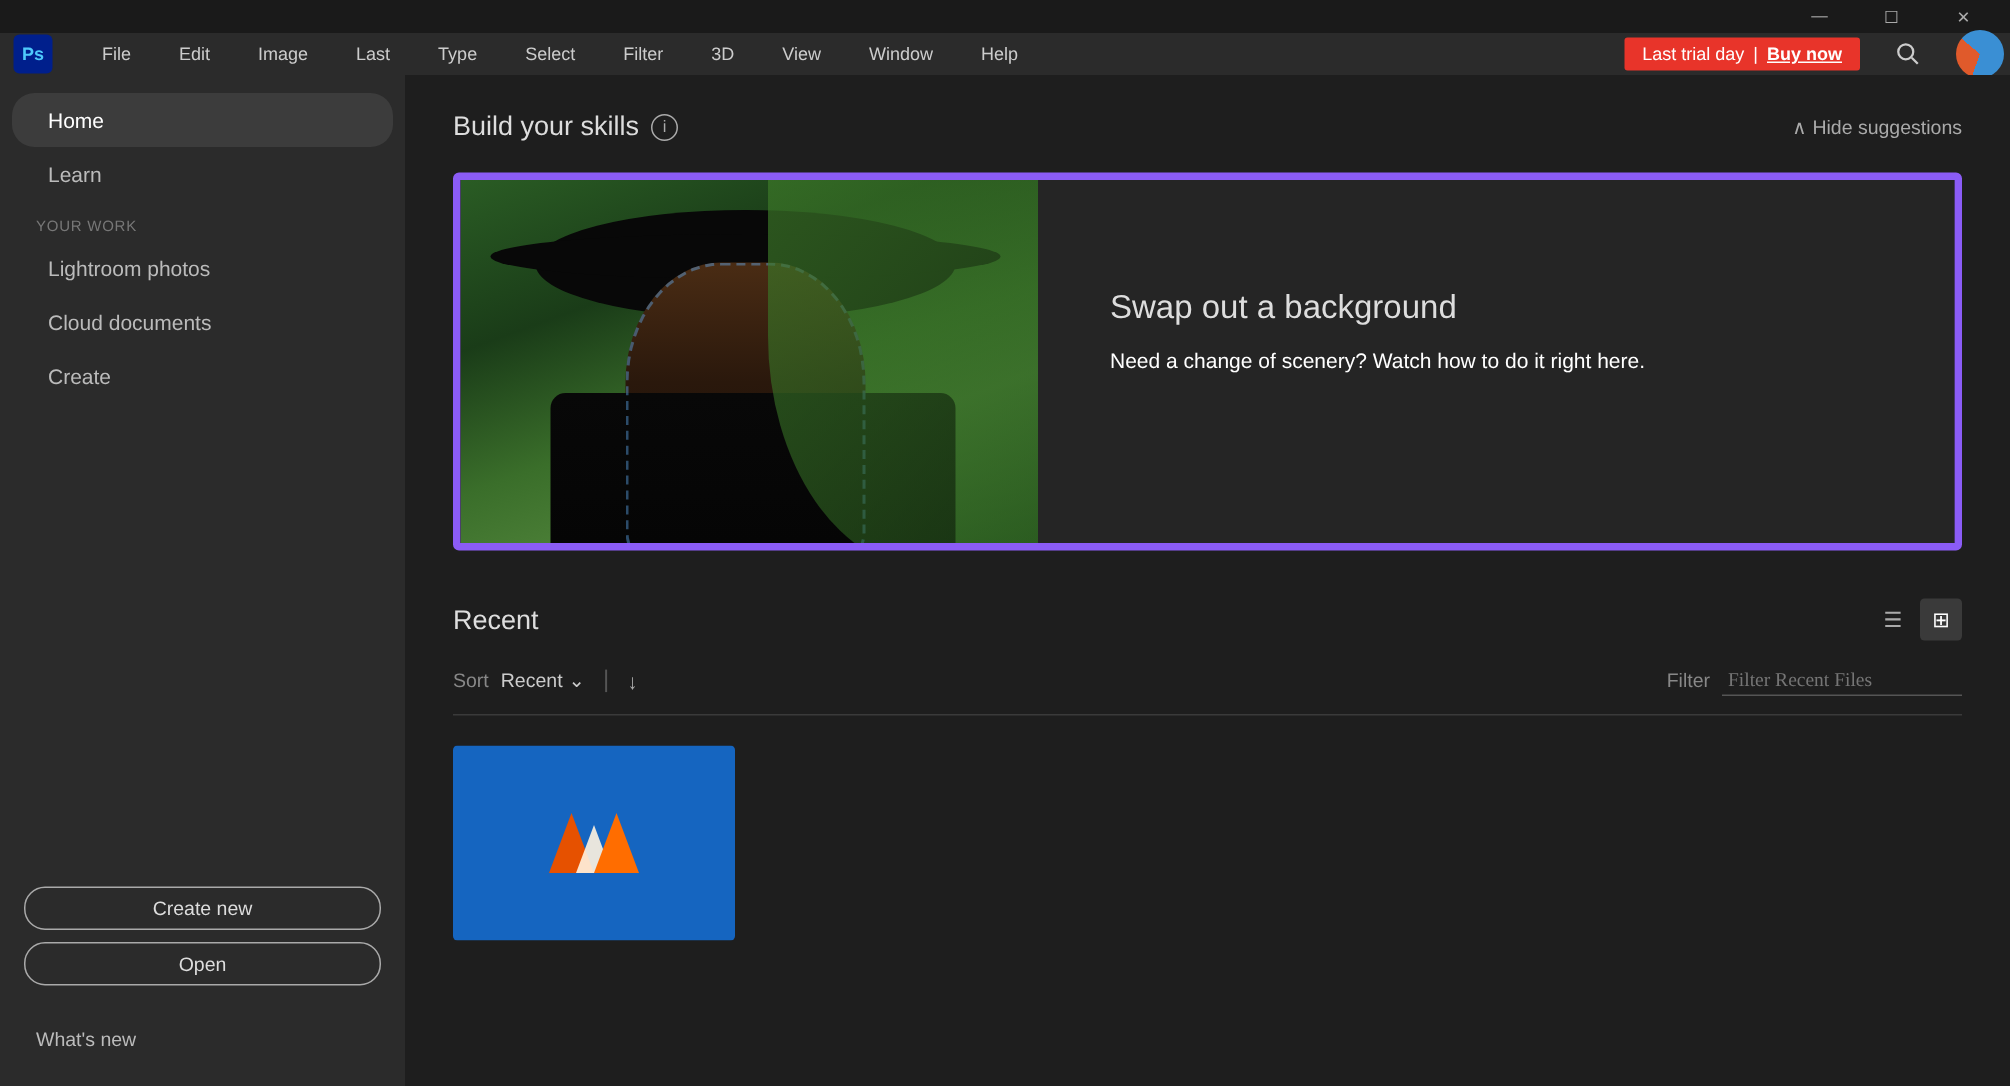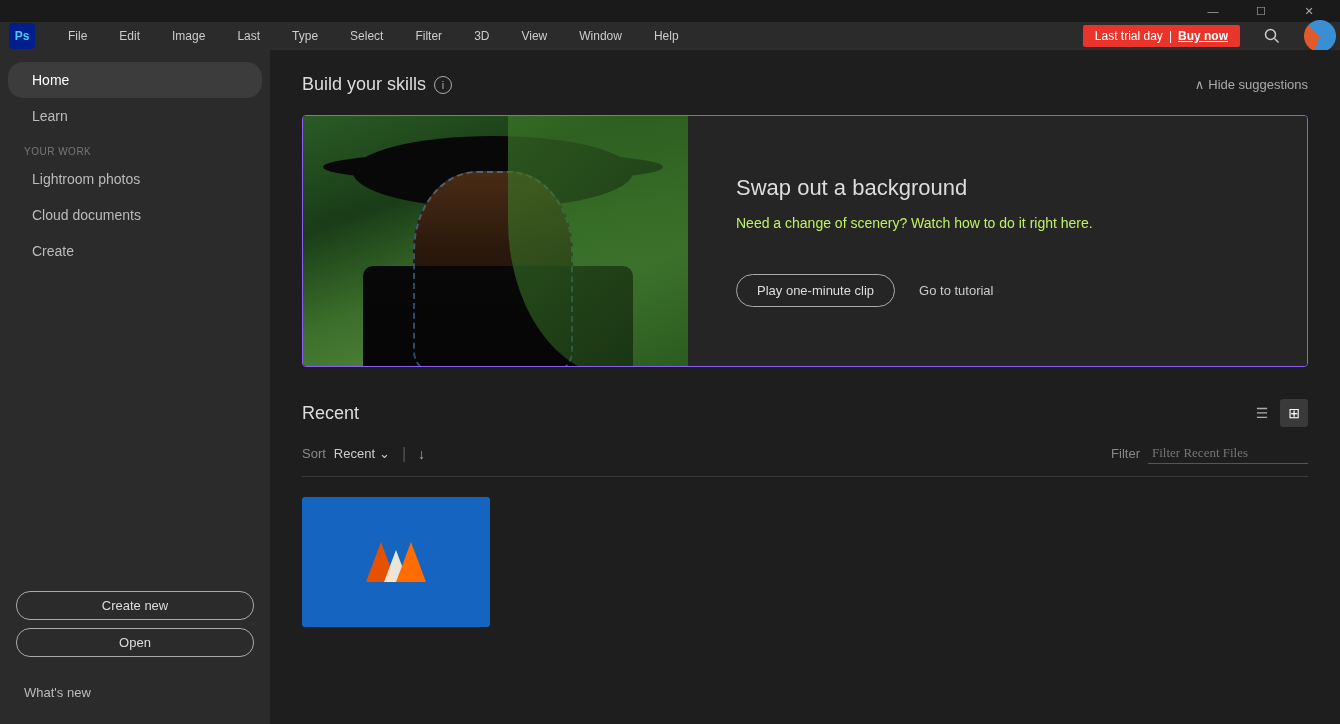--- a/index.html
+++ b/index.html
@@ -167,21 +167,21 @@
       font-size: 11px; color: #aaa; cursor: pointer;
     }
     .hide-suggestions {
       display: flex; align-items: center; gap: 4px;
       font-size: 13px; color: #aaa; cursor: pointer;
     }
 
     
     .feature-card {
       display: flex;
-      border: 1px solid #8b5cf6;
+      border: 5px solid #8b5cf6;
       border-radius: 4px;
       overflow: hidden;
       margin-bottom: 32px;
       height: 252px;
     }
     .feature-image {
       width: 385px;
       flex-shrink: 0;
       background: #333;
       position: relative;
@@ -197,21 +197,21 @@
       justify-content: center;
     }
     .feature-title {
       font-size: 22px;
       color: #ddd;
       margin-bottom: 12px;
       font-weight: normal;
     }
     .feature-desc {
       font-size: 14px;
-      color: #bef264;
+      color: #ffffff;
       line-height: 1.5;
       margin-bottom: 40px;
     }
     .feature-actions {
       display: flex;
       align-items: center;
       gap: 24px;
     }
     .play-btn {
       border: 1px solid #aaa;
@@ -419,24 +419,20 @@
           <div style="position:absolute;bottom:0;left:60px;width:270px;height:100px;background:linear-gradient(180deg,#080808 0%,#050505 100%);border-radius:10px 10px 0 0;"></div>
 
           <div style="position:absolute;top:55px;left:110px;width:160px;height:200px;border:2px dashed rgba(100,180,255,0.4);border-radius:40% 40% 10% 10%;"></div>
 
           <div style="position:absolute;top:0;right:0;width:180px;height:260px;background:linear-gradient(135deg,rgba(60,120,40,0.7),rgba(40,90,30,0.5));border-radius:0 0 0 60%;"></div>
         </div>
       </div>
       <div class="feature-content">
         <div class="feature-title">Swap out a background</div>
         <div class="feature-desc">Need a change of scenery? Watch how to do it right here.</div>
-        <div class="feature-actions">
-          <button class="play-btn">Play one-minute clip</button>
-          <span class="tutorial-link">Go to tutorial</span>
-        </div>
       </div>
     </div>
 
     <div class="recent-header">
       <span class="recent-title">Recent</span>
       <div class="view-toggles">
         <div class="view-btn">☰</div>
         <div class="view-btn active">⊞</div>
       </div>
     </div>

